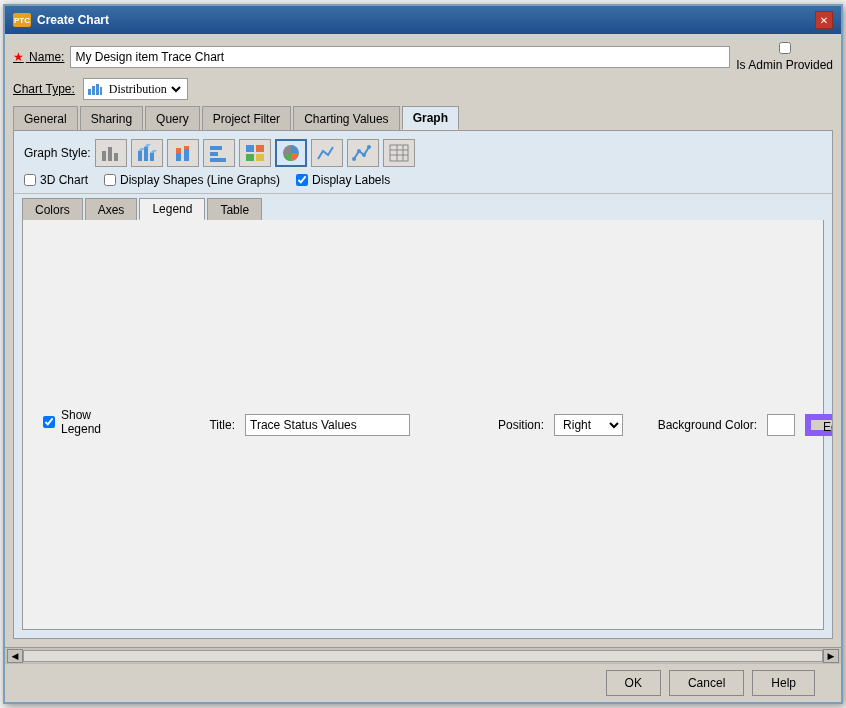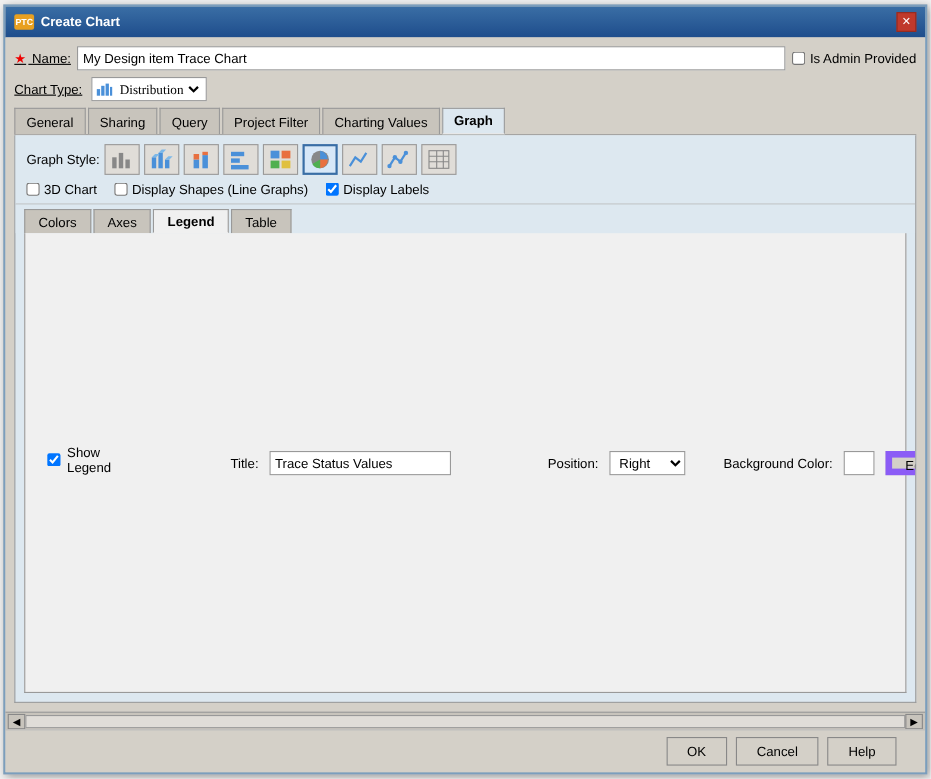--- a/index.html
+++ b/index.html
@@ -97,20 +97,21 @@
       background: white;
       padding: 2px 4px;
       font-size: 12px;
       outline: none;
     }
     .admin-check-area {
       display: flex;
       align-items: center;
       gap: 4px;
       white-space: nowrap;
+      flex-direction: column;
     }
     .chart-type-row {
       display: flex;
       align-items: center;
       gap: 8px;
       margin-bottom: 6px;
     }
     .chart-type-select-wrapper {
       display: flex;
       align-items: center;
@@ -216,21 +217,21 @@
       background: #c8c4bc;
       border: 1px solid #999;
       border-bottom: none;
       margin-right: 2px;
       height: 22px;
       display: flex;
       align-items: center;
     }
     .inner-tab.active {
       background: #f0f0f0;
-      font-weight: bold;
+      font-weight: normal;
       border-bottom: 1px solid #f0f0f0;
     }
     .inner-tab-content {
       flex: 1;
       background: #f0f0f0;
       border: 1px solid #999;
       border-top: none;
       margin: 0 8px 8px 8px;
       padding: 14px 20px;
       display: flex;

